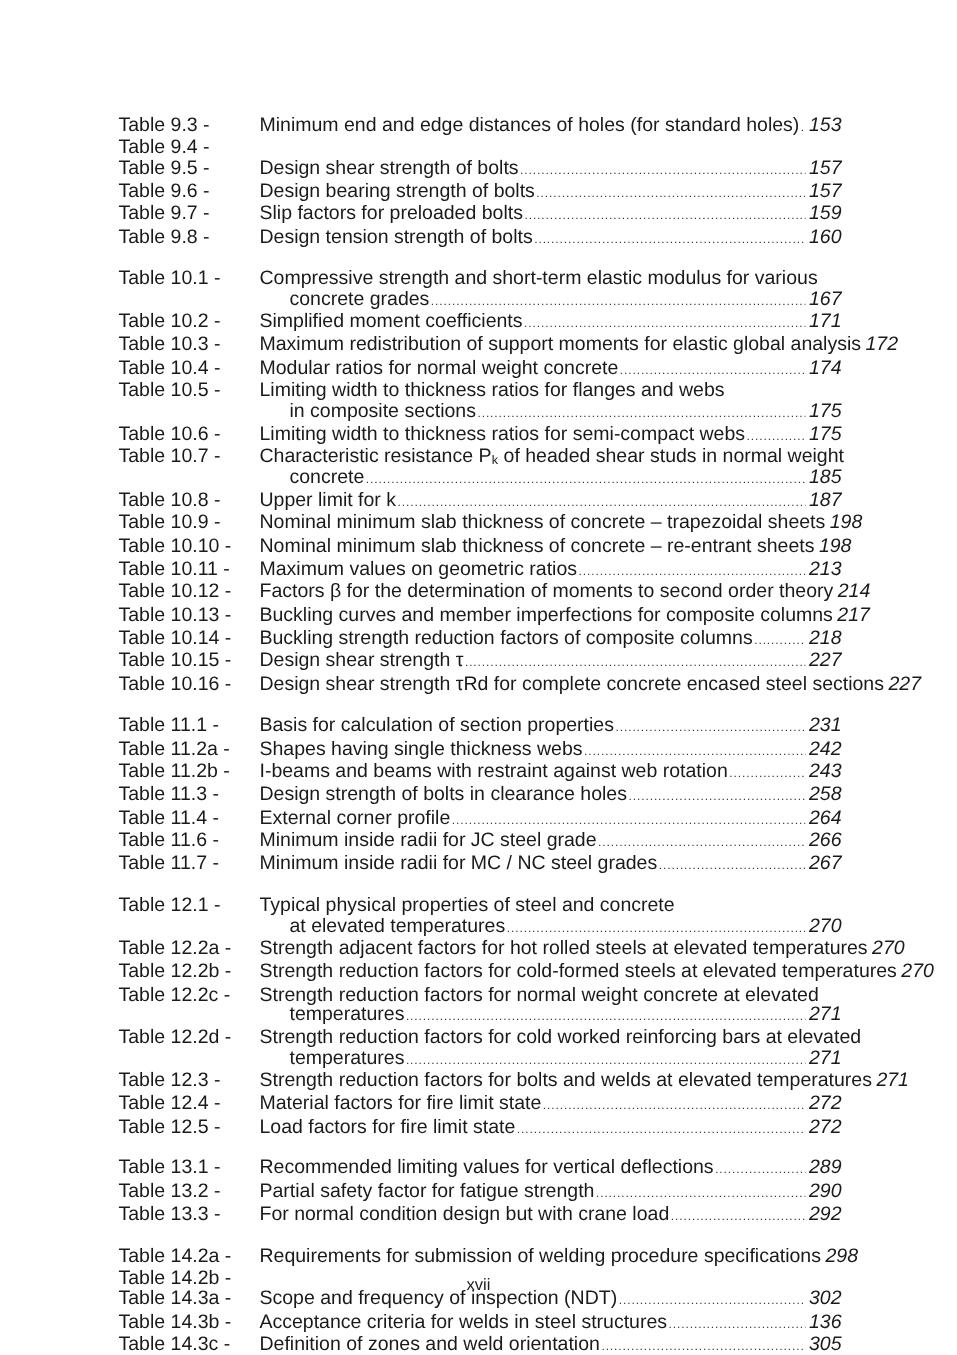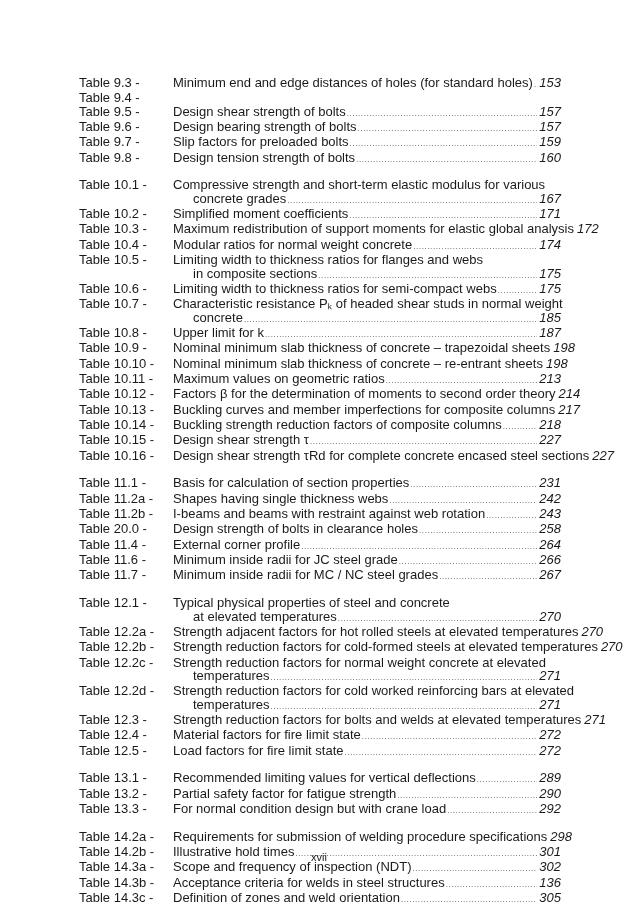--- a/index.html
+++ b/index.html
@@ -275,21 +275,21 @@
         <div class="num">Table 11.2b -</div>
         <div class="body">
           <div class="line">
             <span class="title">I-beams and beams with restraint against web rotation</span>
             <span class="leader"></span>
             <span class="page">243</span>
           </div>
         </div>
       </div>
       <div class="row">
-        <div class="num">Table 20.0 -</div>
+        <div class="num">Table 11.3 -</div>
         <div class="body">
           <div class="line">
             <span class="title">Design strength of bolts in clearance holes</span>
             <span class="leader"></span>
             <span class="page">258</span>
           </div>
         </div>
       </div>
       <div class="row">
         <div class="num">Table 11.4 -</div>
@@ -451,27 +451,20 @@
         <div class="body">
           <div class="line">
             <span class="title">Requirements for submission of welding procedure specifications</span>
             <span class="leader"></span>
             <span class="page">298</span>
           </div>
         </div>
       </div>
       <div class="row">
         <div class="num">Table 14.2b -</div>
-        <div class="body">
-          <div class="line">
-            <span class="title">Illustrative hold times</span>
-            <span class="leader"></span>
-            <span class="page">301</span>
-          </div>
-        </div>
       </div>
       <div class="row">
         <div class="num">Table 14.3a -</div>
         <div class="body">
           <div class="line">
             <span class="title">Scope and frequency of inspection (NDT)</span>
             <span class="leader"></span>
             <span class="page">302</span>
           </div>
         </div>

